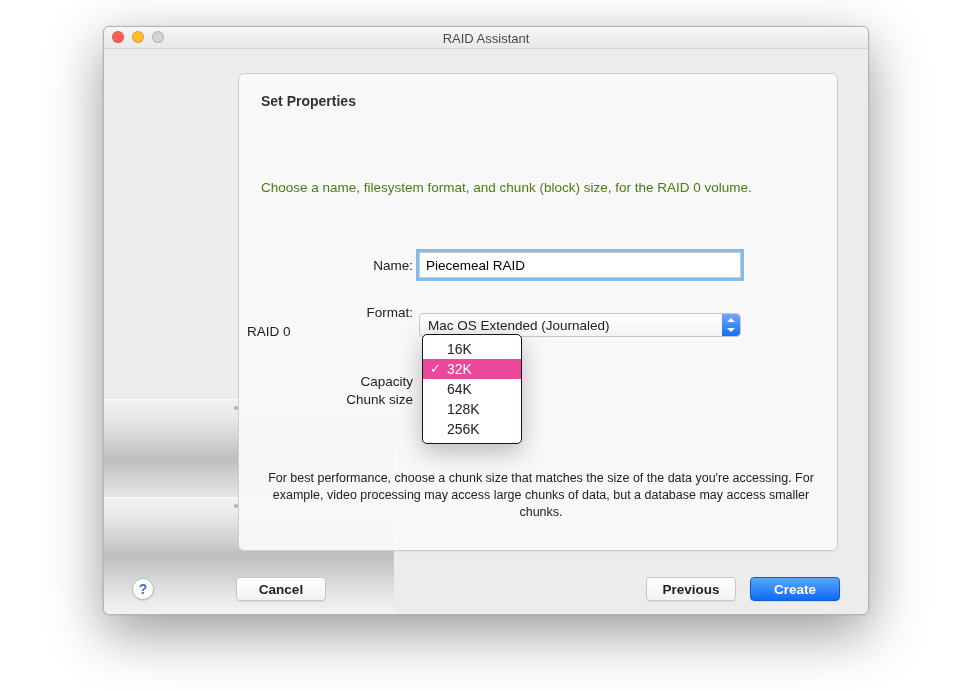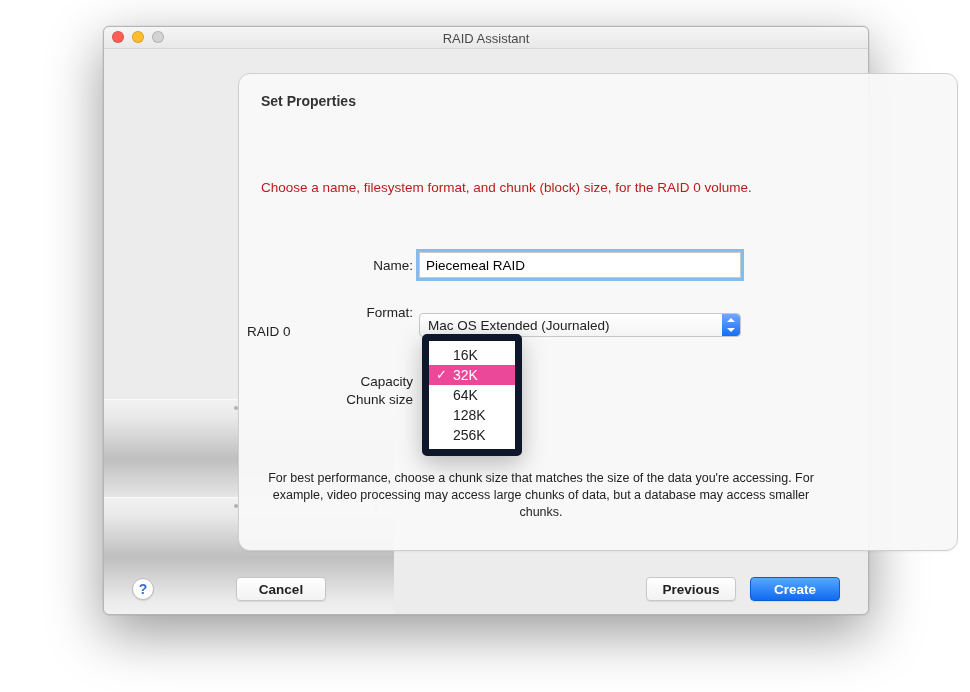--- a/index.html
+++ b/index.html
@@ -68,34 +68,34 @@
   .drive-edge {
     position: absolute;
     top: 6px;
     width: 4px; height: 4px; border-radius: 50%;
     background: rgba(0,0,0,0.25);
   }
   .content-card {
     position: absolute;
     left: 134px;
     top: 46px;
-    width: 720px;
+    width: 600px;
     height: 478px;
     background: rgba(248,248,248,0.96);
     border: 1px solid #cfcfcf;
-    border-radius: 12px;
+    border-radius: 6px;
     box-shadow: 0 1px 2px rgba(0,0,0,0.05);
   }
   .heading {
     position: absolute; left: 22px; top: 19px;
     font-size: 14px; font-weight: 700; color:#333;
   }
   .intro {
     position: absolute; left: 22px; top: 105px; width: 560px;
-    font-size: 13.5px; color:#b91c1c; line-height: 1.35;
+    font-size: 13.5px; color:#4d7c0f; line-height: 1.35;
   }
   .form-row {
     position: absolute; left: 0; width: 100%;
     display: flex; align-items: center;
     font-size: 13.5px;
   }
   .form-label {
     width: 180px; text-align: right; color:#222; padding-right: 6px;
   }
   .name-input {
@@ -133,21 +133,21 @@
   .static-val { font-size: 13.5px; color:#222; }
   .tip {
     position: absolute; left:22px; top: 396px; width: 560px;
     font-size: 12.5px; color:#222; line-height: 1.35; text-align: center;
   }
   .popup-menu {
     position: absolute;
     left: 318px; top: 307px;
     width: 100px;
     background: #fff;
-    border: 7px solid #0f172a;
+    border: 1px solid #0f172a;
     border-radius: 5px;
     box-shadow: 0 8px 24px rgba(0,0,0,0.25);
     padding: 4px 0;
     z-index: 50;
   }
   .popup-item {
     font-size: 14px;
     padding: 2px 14px 2px 24px;
     position: relative;
     color:#222;

